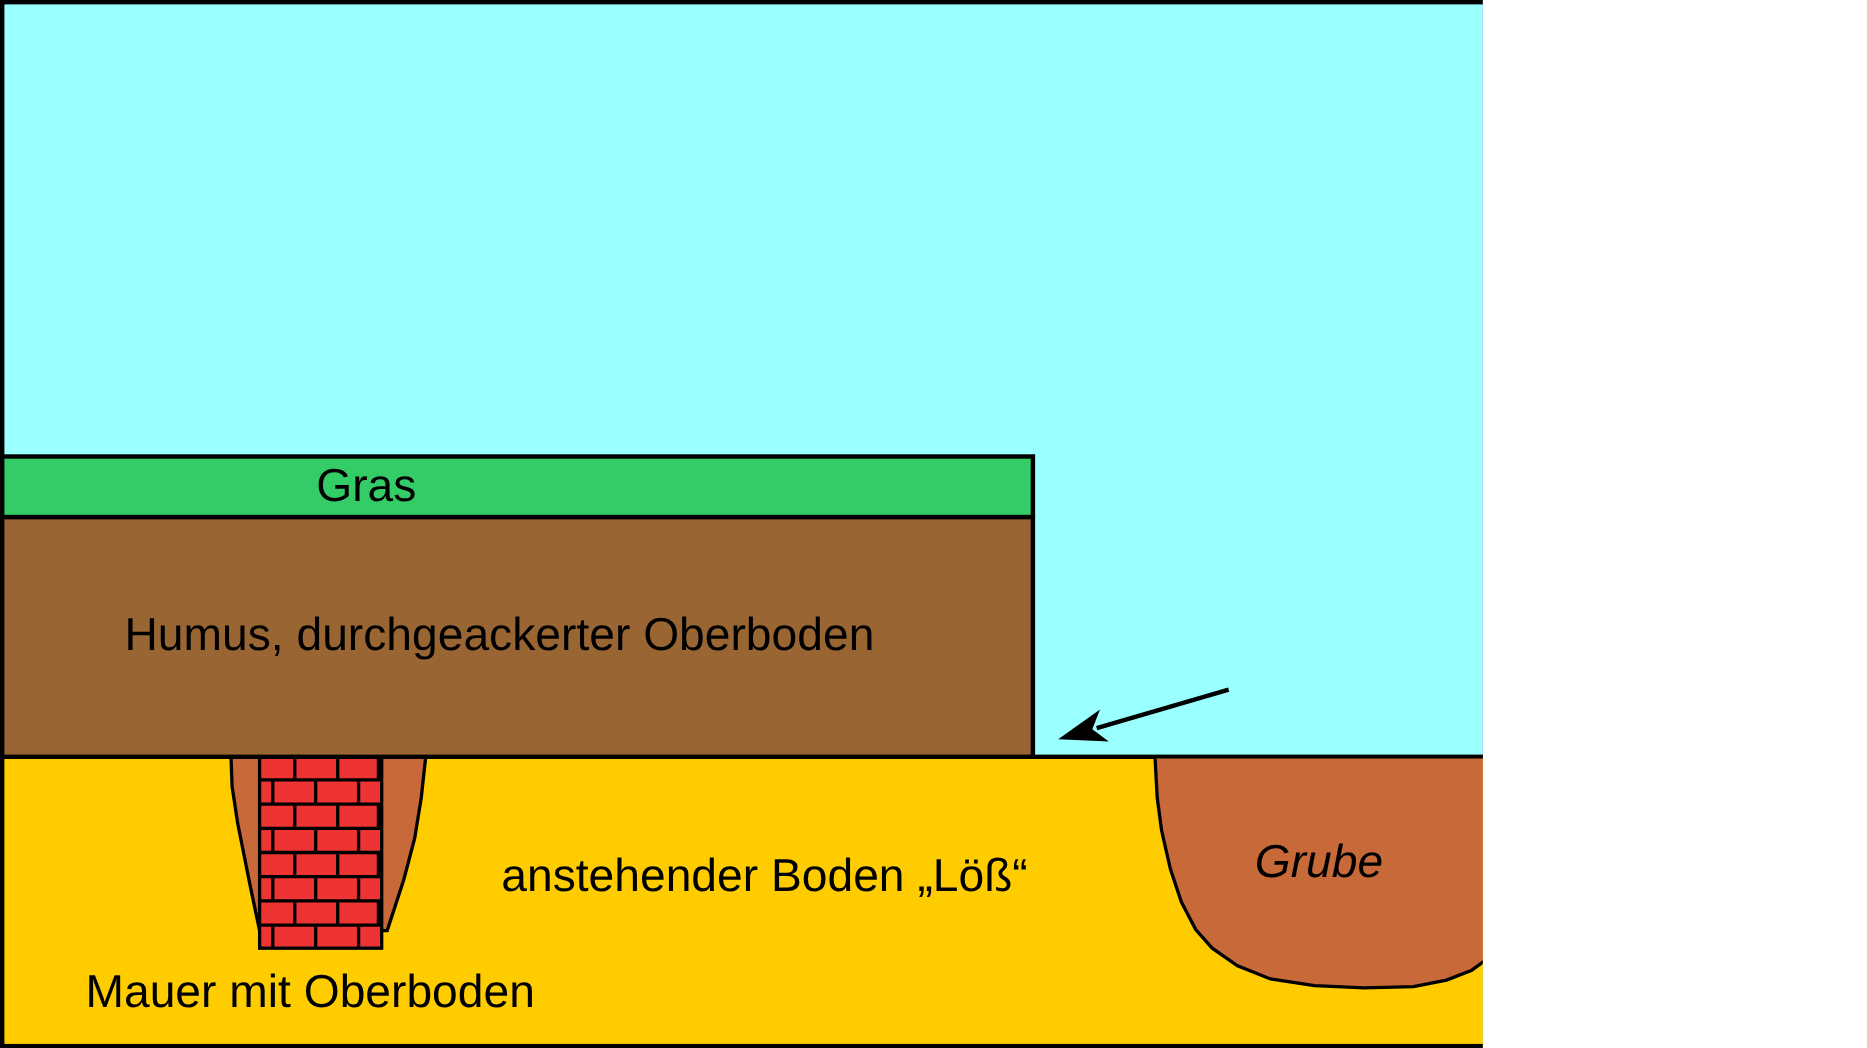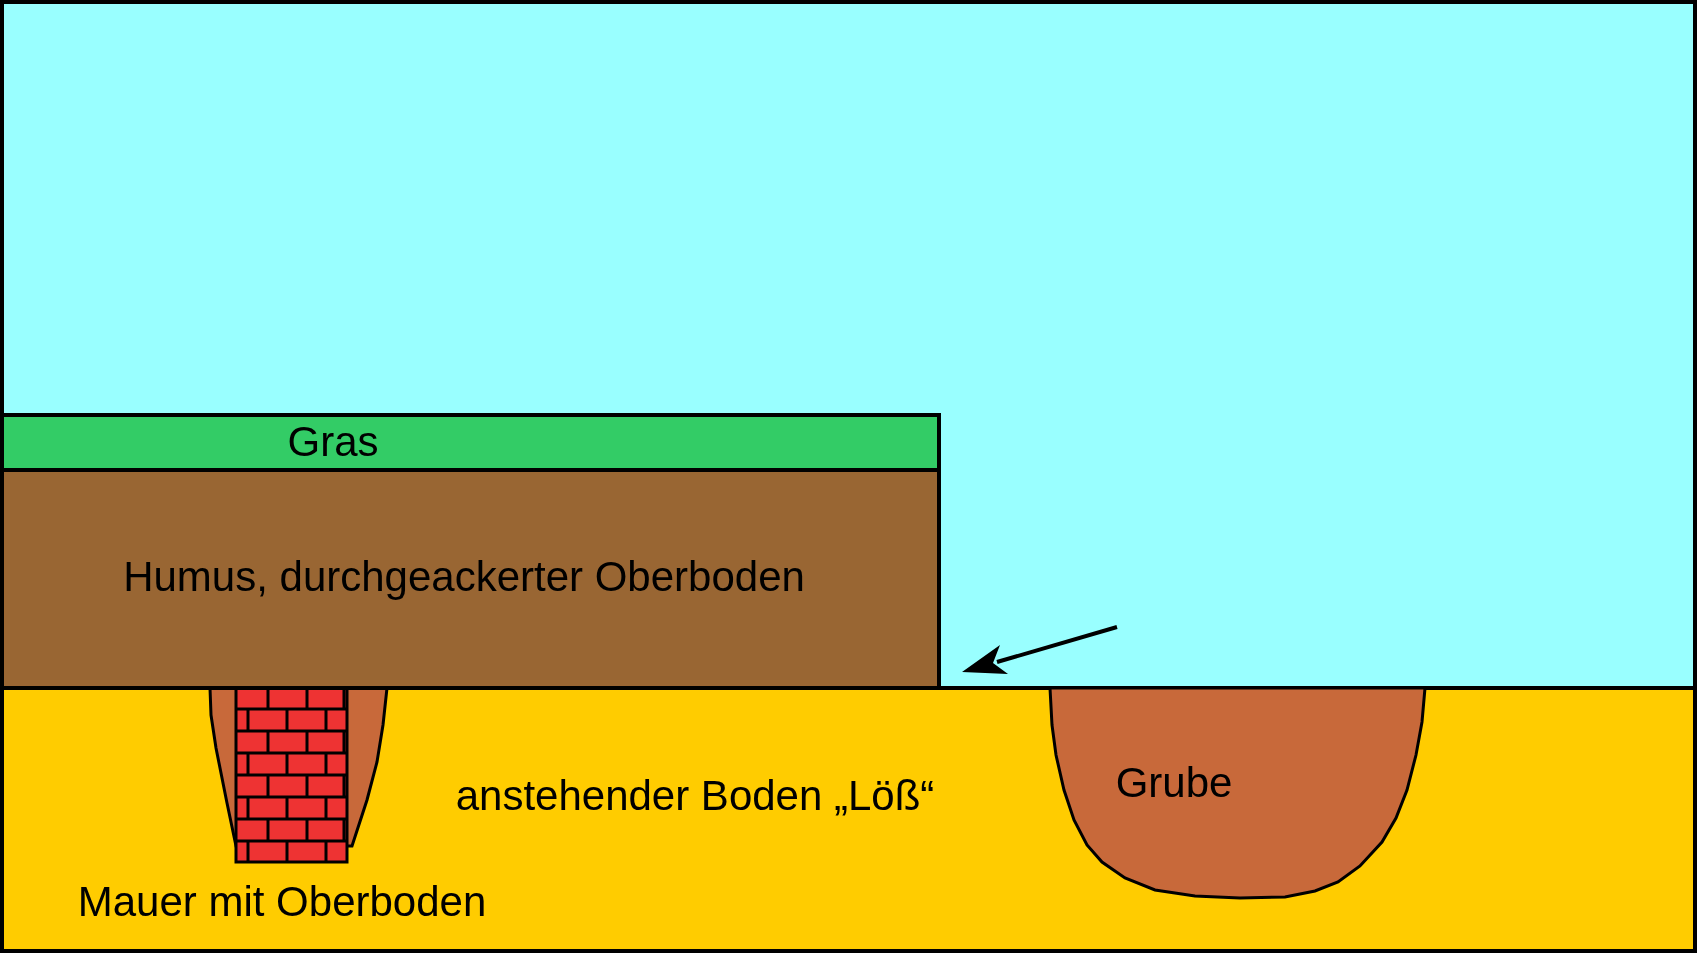--- a/index.html
+++ b/index.html
@@ -3,21 +3,21 @@
 <meta charset="utf-8">
 <style>
   html, body {
     margin: 0;
     padding: 0;
     background: #ffffff;
     font-family: "Liberation Sans", sans-serif;
   }
   .canvas {
     position: relative;
-    width: 1697px;
+    width: 1348px;
     height: 953px;
     overflow: hidden;
     background: #d946ef;
   }
   .canvas svg.scene {
     position: absolute;
     left: 0;
     top: 0;
     width: 1697px;
     height: 953px;
@@ -26,24 +26,24 @@
   .label {
     position: absolute;
     transform: translate(-50%, -50%);
     font-size: 42px;
     line-height: 1.1;
     color: #000000;
     white-space: nowrap;
     user-select: none;
   }
   .lbl-gras   { left: 333px;  top: 442px; }
-  .lbl-humus  { left: 464px;  top: 577px; }
+  .lbl-humus  { left: 454px;  top: 577px; }
   .lbl-abtrag { left: 1190px; top: 503px; }
   .lbl-loess  { left: 695px;  top: 796px; }
-  .lbl-grube  { left: 1174px; top: 783px; }
+  .lbl-grube  { left: 1199px; top: 783px; font-style: italic; }
   .lbl-mauer  { left: 282px;  top: 902px; }
 </style>
 </head>
 <body>
 
 <div class="canvas">
 
   <svg class="scene" viewBox="0 0 1697 953">
 
     <rect x="0" y="0" width="1697" height="953" fill="#99FFFF"></rect>

